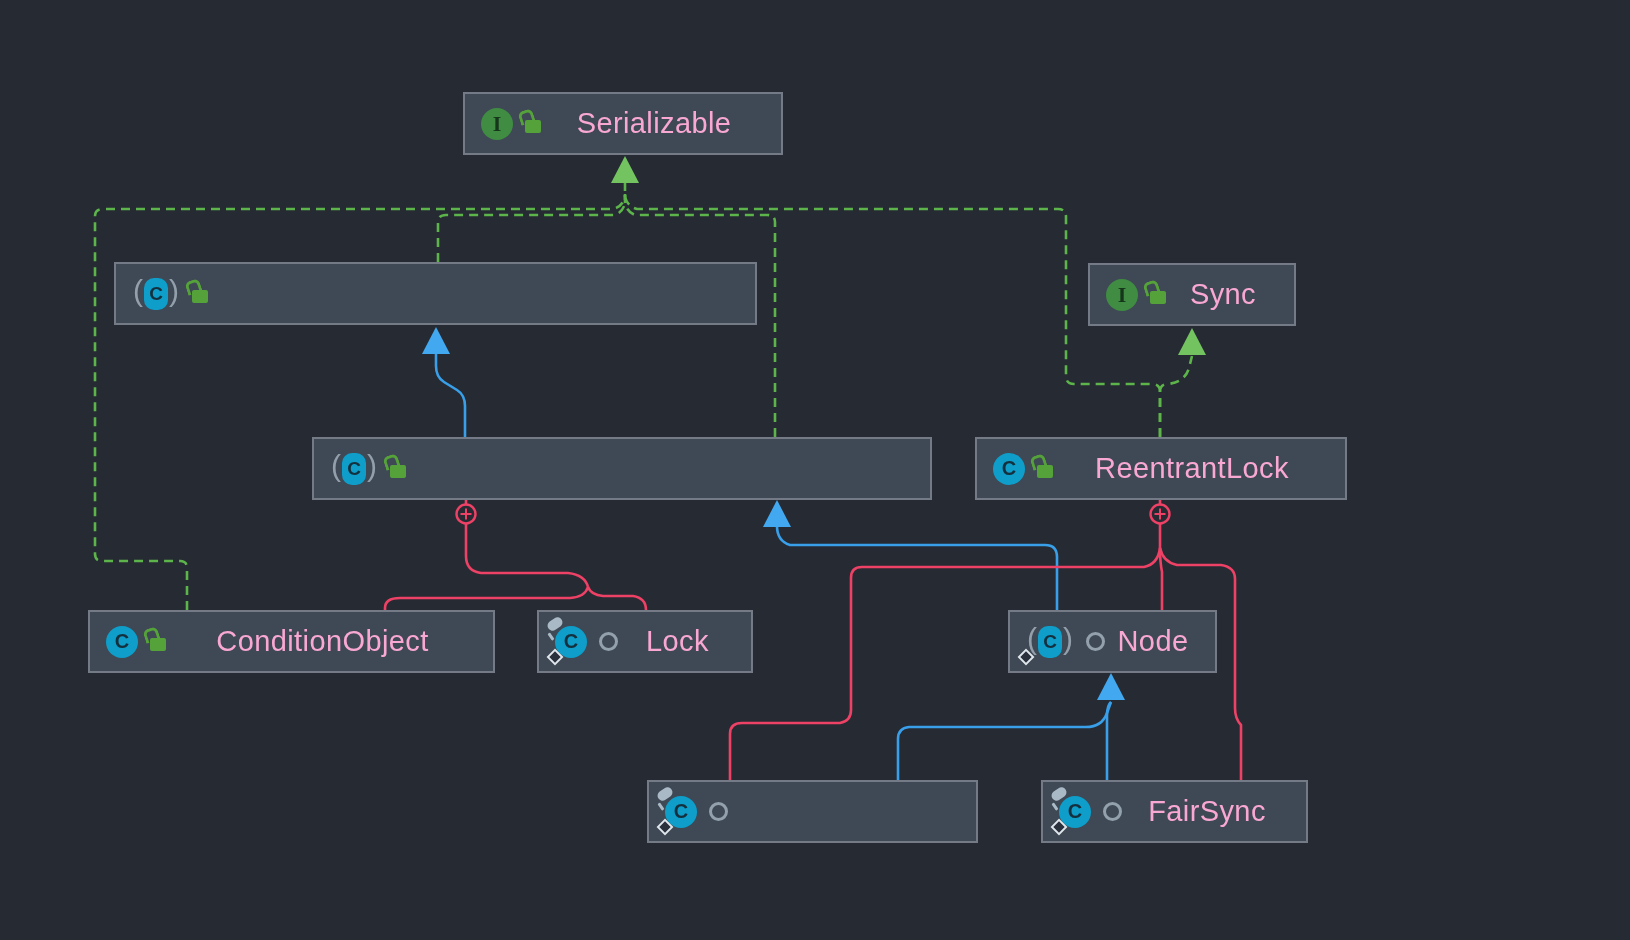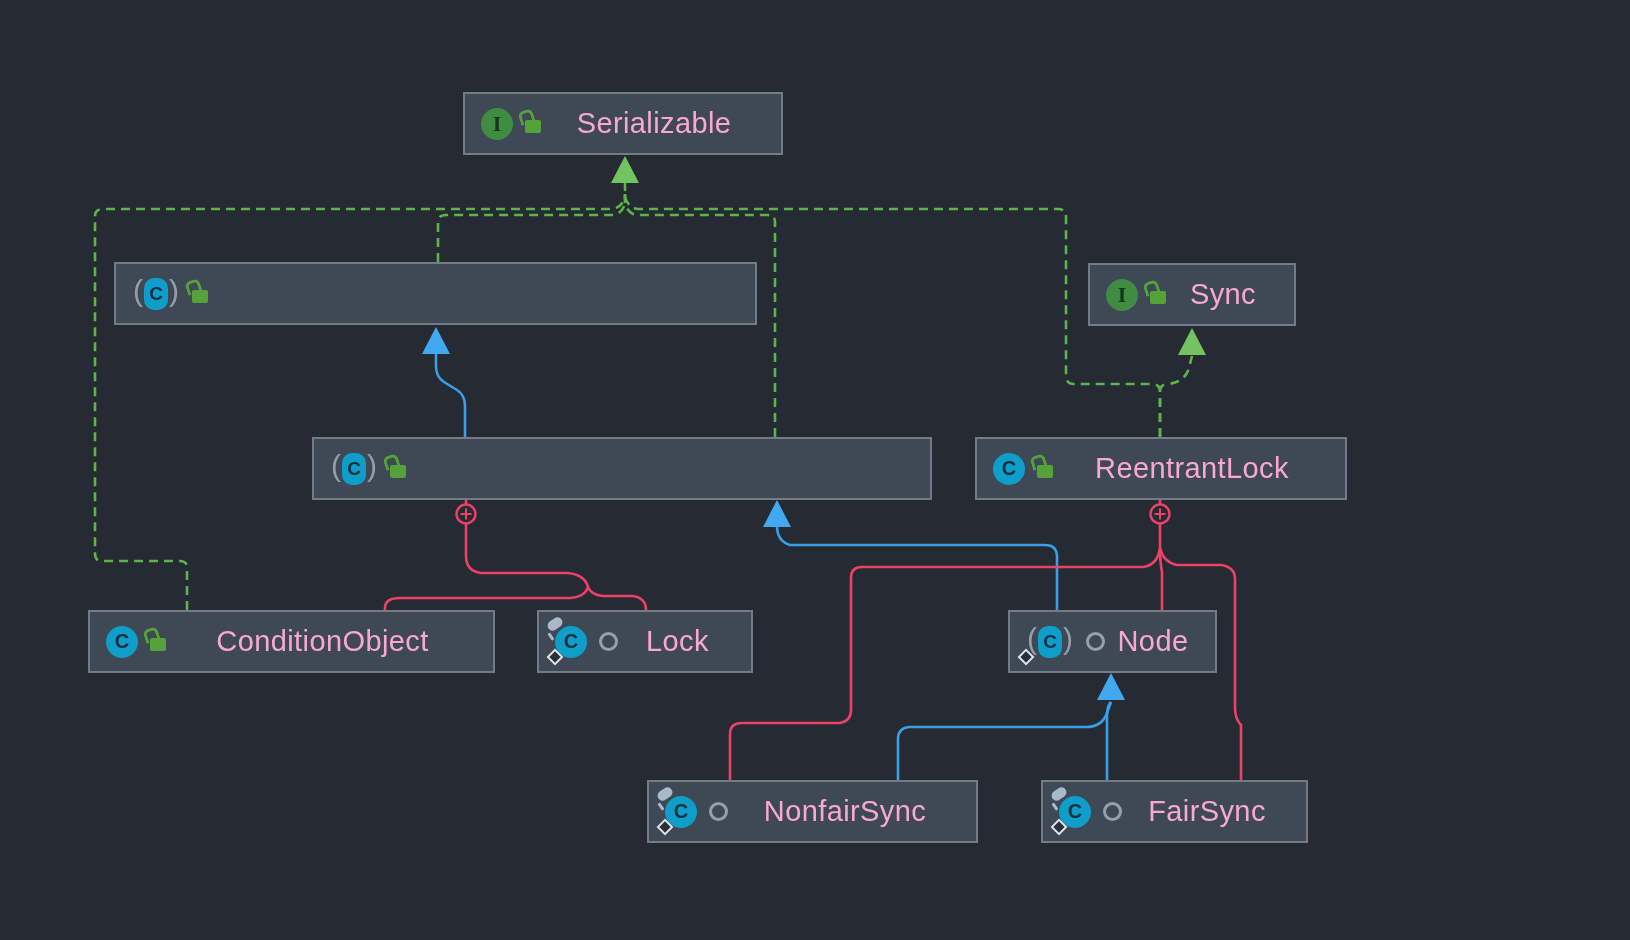--- a/index.html
+++ b/index.html
@@ -183,21 +183,20 @@
     <span class="lbl">Node</span>
   </div>
 
   <div class="n" id="n-nf">
     <span class="cicon">
       <span class="circ">C</span>
       <span class="pin"></span>
       <span class="dia"></span>
     </span>
     <span class="vis ring"></span>
-    <span class="lbl">NonfairSync</span>
   </div>
 
   <div class="n" id="n-fs">
     <span class="cicon">
       <span class="circ">C</span>
       <span class="pin"></span>
       <span class="dia"></span>
     </span>
     <span class="vis ring"></span>
     <span class="lbl">FairSync</span>

